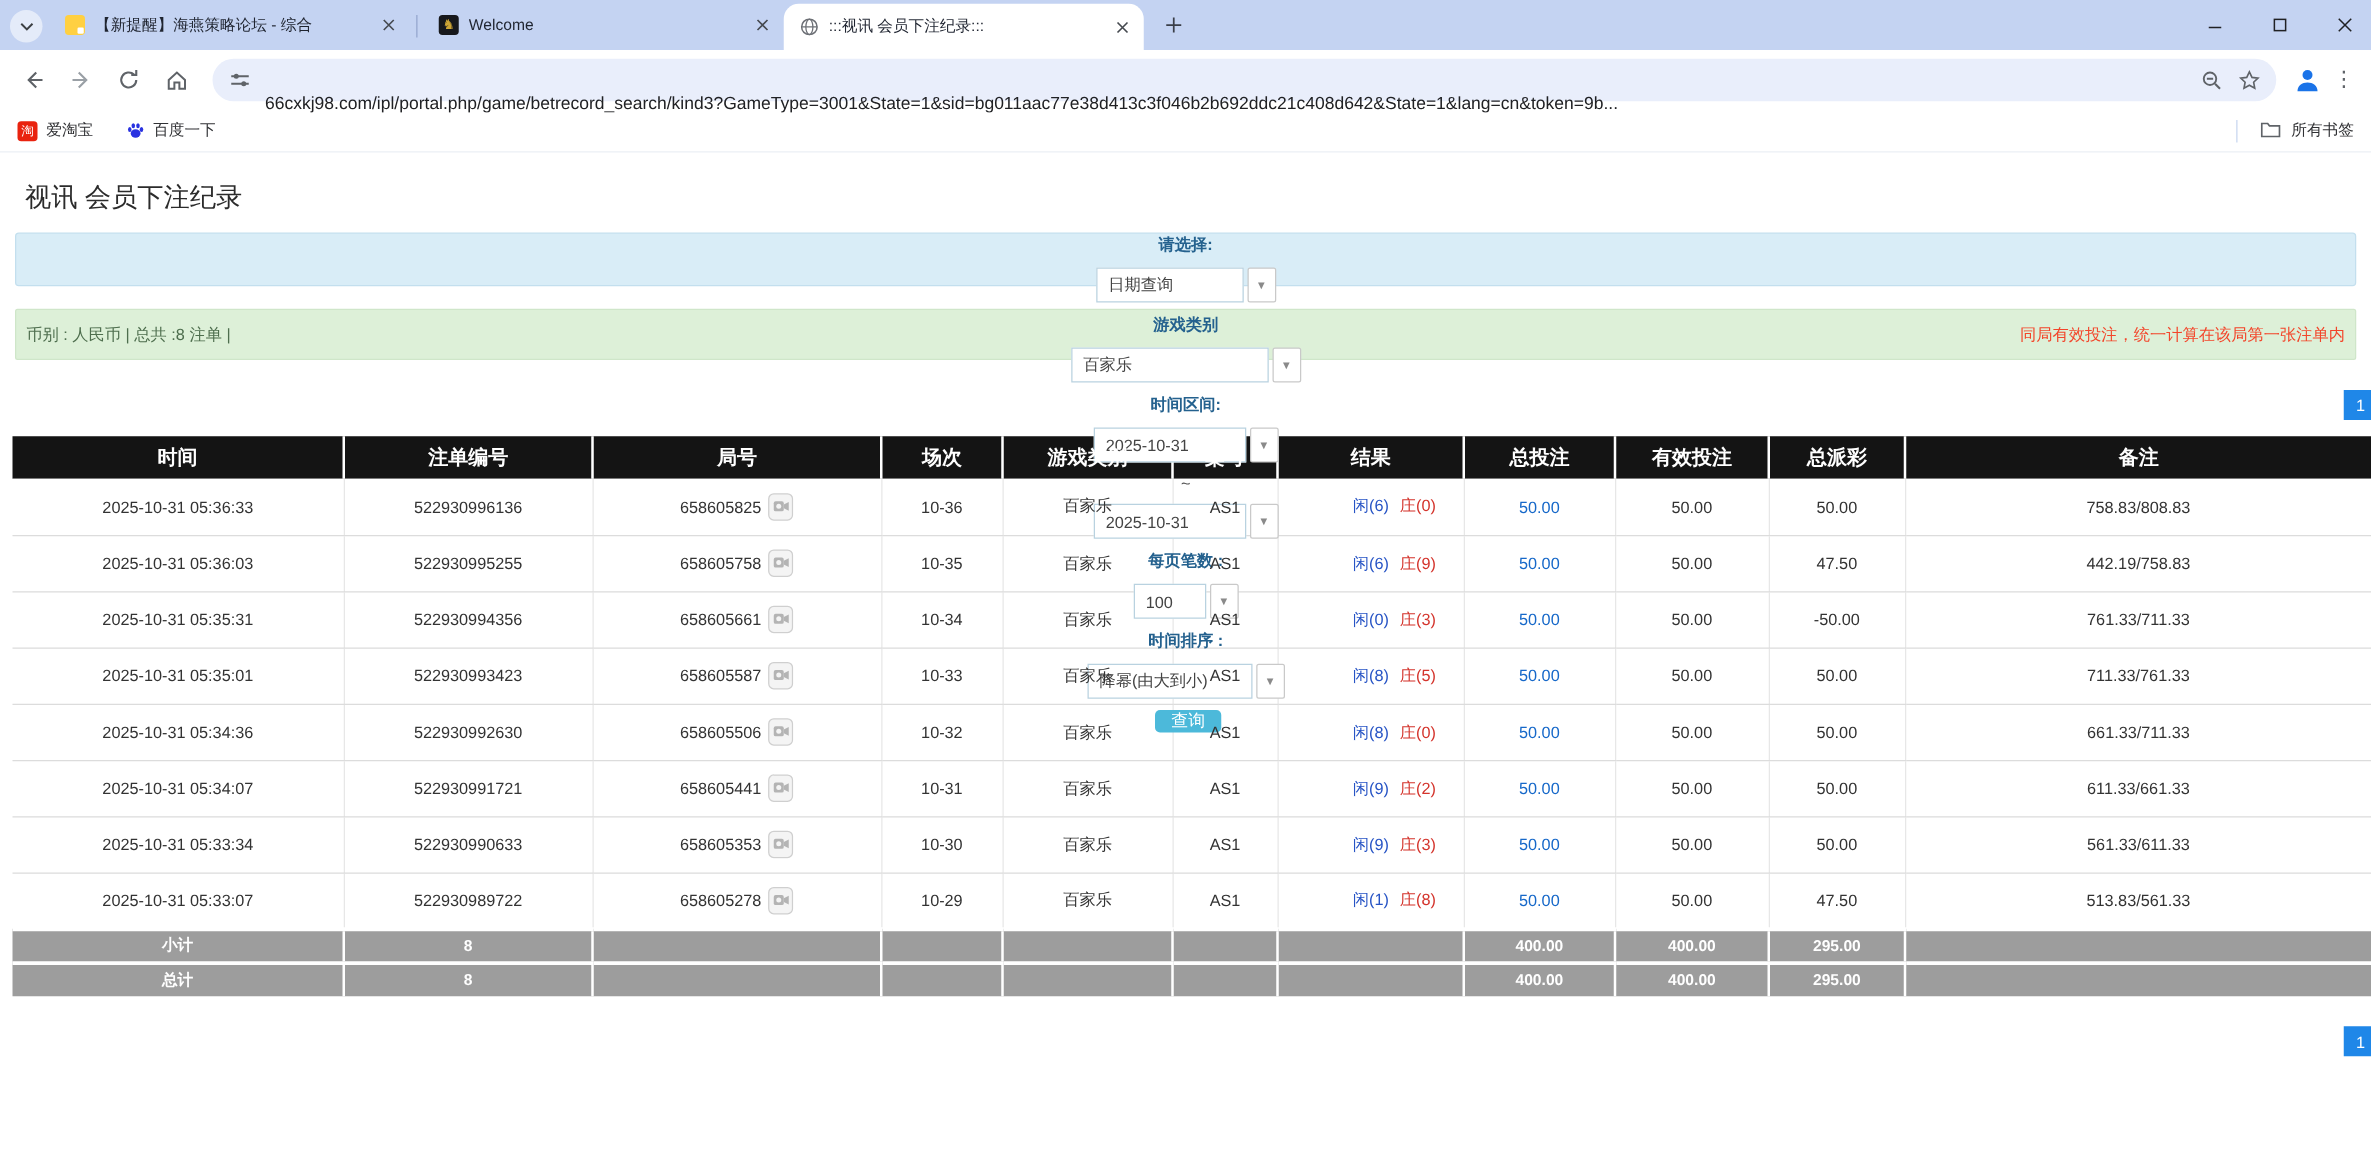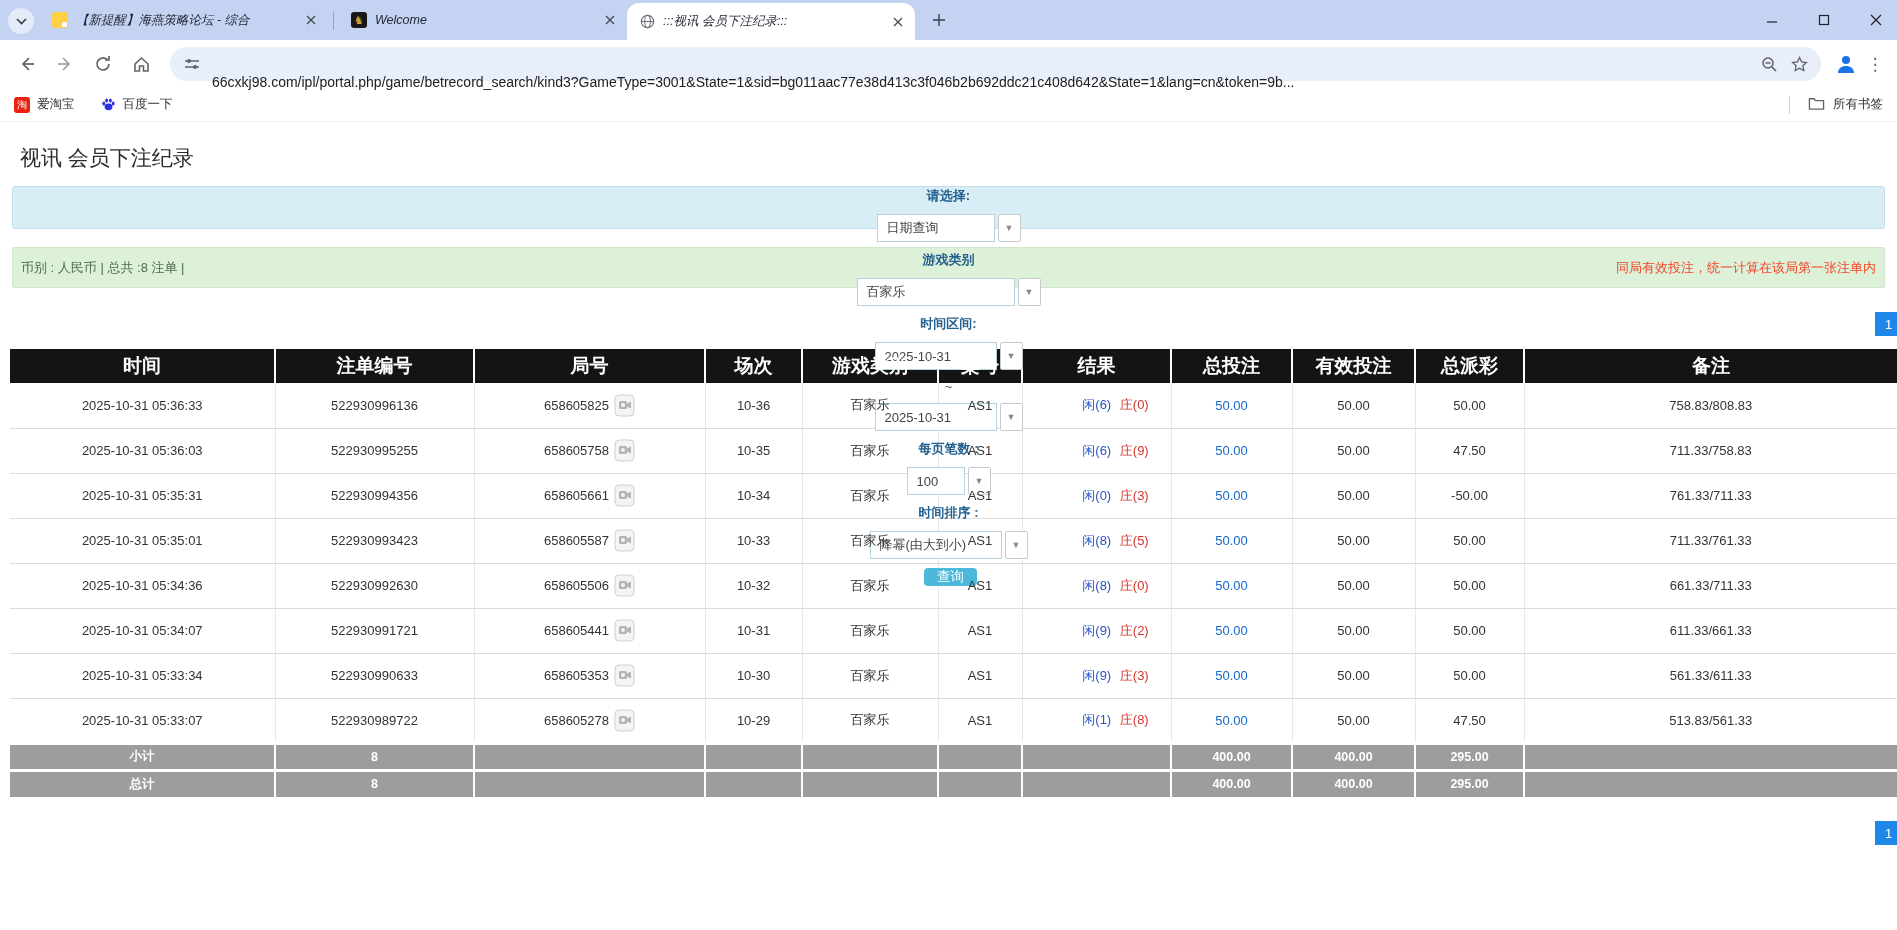--- a/index.html
+++ b/index.html
@@ -1,20 +1,20 @@
 <!DOCTYPE html>
 <html><head>
 <meta charset="utf-8">
 <style>
   * { box-sizing: border-box; }
   html,body { margin:0; padding:0; width:1897px; height:930px; overflow:hidden;
               font-family:"Liberation Sans","DejaVu Sans",sans-serif; background:#fff; }
 
   
-  .tabstrip { height:40px; background:#c4d3f2; display:flex; align-items:flex-end; position:relative; padding-left:8px;font-style:italic; }
+  .tabstrip { height:40px; background:#c4d3f2; display:flex; align-items:flex-end; position:relative; padding-left:8px; }
   .tab-search { width:26px; height:26px; border-radius:50%; background:rgba(255,255,255,.55);
                 display:flex; align-items:center; justify-content:center; margin:0 6px 6px 0; cursor:pointer; }
   .tab { width:288px; height:34px; margin-bottom:3px; display:flex; align-items:center; gap:8px;
          padding:0 8px 0 12px; font-size:12.5px; color:#1f2430; border-radius:8px; overflow:hidden; }
   .tab.active { background:#fff; height:37px; margin-bottom:0; border-radius:12px 12px 0 0; }
   .tab .title { flex:1; white-space:nowrap; overflow:hidden; text-overflow:ellipsis; }
   .tab .fav { width:16px; height:16px; flex:0 0 16px; display:flex; align-items:center; justify-content:center; }
   .fav-forum { background:#ffd042; border-radius:3px; position:relative; }
   .fav-forum::after { content:""; position:absolute; right:1px; bottom:1px; width:5px; height:5px; background:#fff; border-radius:1px; }
   .fav-horse { background:#17181c; border-radius:3px; color:#cda535; font-size:11px; line-height:1; }
@@ -63,21 +63,21 @@
                 display:flex; align-items:center; justify-content:space-between; padding:0 8px; font-size:13px; }
   .summary-left { color:#4e6e4e; }
   .summary-right { color:#f3452a; }
 
   .pager-row { display:flex; justify-content:flex-end; margin-top:24px; }
   .pager-row.bottom { margin-top:24px; }
   .page-btn { width:27px; height:24px; background:#1f87e8; color:#fff; font-size:13px;
               display:flex; align-items:center; justify-content:center; margin-right:-5px; cursor:pointer; }
 
   table.bets { table-layout:fixed; width:1887px; margin:13px 0 0 10px; border-collapse:collapse; font-size:13px; }
-  table.bets th { background:#141414; color:#fff; height:34px; font-size:19px; font-weight:bold; }
+  table.bets th { background:#141414; color:#fff; height:34px; font-size:16px; font-weight:bold; }
   table.bets th + th { border-left:2px solid #fff; }
   table.bets tbody td { height:45px; text-align:center; color:#333; background:#fff;
                         border-bottom:1px solid #dcdcdc; border-right:1px solid #e7e7e7; }
   table.bets tbody td:last-child { border-right:none; }
   .res-player { color:#2754c5;margin-left:38px; }
   .res-banker { color:#d4342c; margin-left:5px; }
   .bet-link { color:#1668c9; text-decoration:none; cursor:pointer; }
   td .neg, .neg { color:#e53935; }
   .round-cell-inner { display:flex; align-items:center; justify-content:center; gap:5px; }
   .video-icon { display:inline-flex; cursor:pointer; }
@@ -378,21 +378,21 @@
     <td>AS1</td>
     <td>
       <span class="res-player">闲(6)</span>
       <span class="res-banker">庄(9)</span>
     </td>
     <td>
       <a class="bet-link">50.00</a>
     </td>
     <td>50.00</td>
     <td>47.50</td>
-    <td>711.33/758.83</td>
+    <td>442.19/758.83</td>
   </tr>
         <tr>
     <td>2025-10-31 05:35:31</td>
     <td>522930994356</td>
     <td>
       <span class="round-cell-inner">
         <span>658605661</span>
         <span class="video-icon">
           <svg width="21" height="23" viewBox="0 0 21 23">
                   <rect x="1" y="1" width="19" height="21" rx="4" fill="#f4f4f4" stroke="#cfcfcf"></rect>

